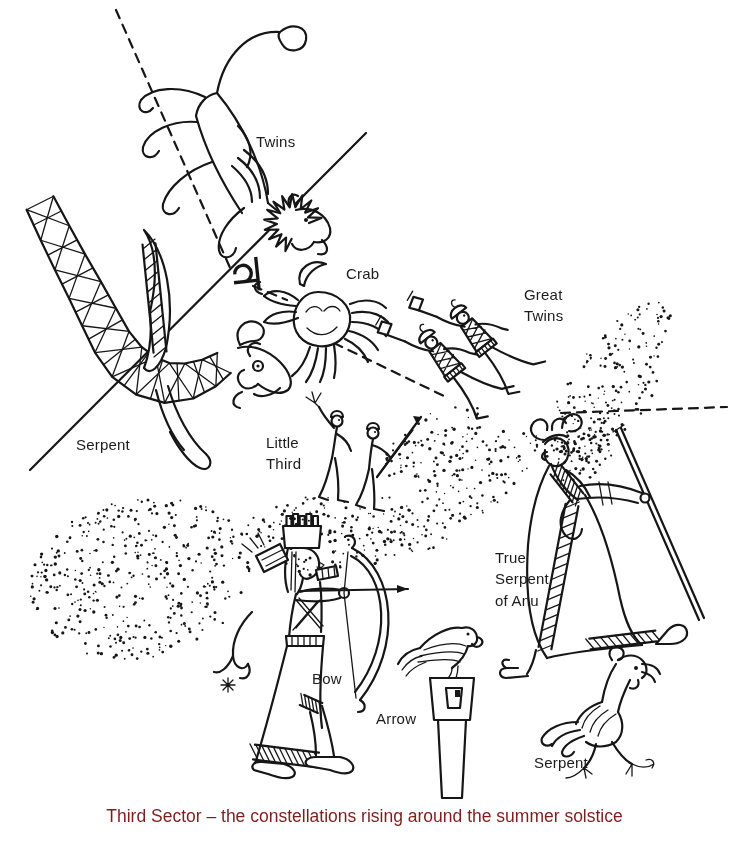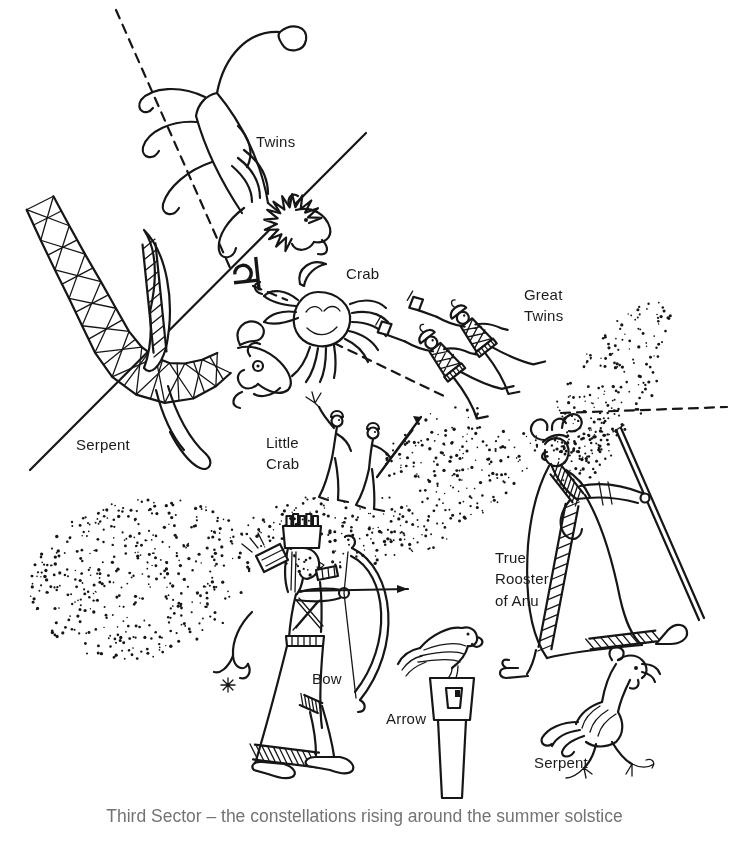--- a/index.html
+++ b/index.html
@@ -6,21 +6,21 @@
   html,body{margin:0;padding:0;background:#fff;}
   .stage{position:relative;width:729px;height:850px;background:var(--bg);overflow:hidden;}
   svg{position:absolute;left:0;top:0;}
   path,line,circle,polyline{fill:none;stroke:var(--ink);stroke-width:2.2;stroke-linecap:round;stroke-linejoin:round;}
   .fw{fill:#fff;}
   .t{stroke-width:1.3;}
   .dot{fill:var(--ink);stroke:none;}
   text{stroke:none;fill:var(--ink);}
   .lbl{position:absolute;font:15px/1.42 "Liberation Sans","DejaVu Sans",sans-serif;color:#1b1b1b;white-space:pre-line;letter-spacing:.2px;}
   .caption{position:absolute;left:0;top:806px;width:100%;text-align:center;
-           font:17.5px "Liberation Sans","DejaVu Sans",sans-serif;color:#737373;}
+           font:17.5px "Liberation Sans","DejaVu Sans",sans-serif;color:#7f1d1d;}
 </style>
 </head>
 <body>
 
 <div class="stage">
 <svg width="729" height="810" viewBox="0 0 729 810">
 
   <g id="stipple">
         <circle cx="167.5" cy="573.7" r="1.68" class="dot"></circle>
         <circle cx="103.7" cy="529.7" r="1.11" class="dot"></circle>
@@ -1487,23 +1487,23 @@
   </g>
 
   <text x="226" y="292" font-size="46" font-family="DejaVu Sans, sans-serif" transform="rotate(-6 244 278)">♃</text>
 </svg>
 
   <div class="lbl" style="left:256px;top:131px">Twins</div>
   <div class="lbl" style="left:346px;top:263px">Crab</div>
   <div class="lbl" style="left:524px;top:284px">Great
 Twins</div>
   <div class="lbl" style="left:266px;top:432px">Little
-Crab</div>
+Third</div>
   <div class="lbl" style="left:76px;top:434px">Serpent</div>
   <div class="lbl" style="left:495px;top:547px">True
-Rooster
+Serpent
 of Anu</div>
   <div class="lbl" style="left:312px;top:668px">Bow</div>
-  <div class="lbl" style="left:386px;top:708px">Arrow</div>
+  <div class="lbl" style="left:376px;top:708px">Arrow</div>
   <div class="lbl" style="left:534px;top:752px">Serpent</div>
 
   <div class="caption">Third Sector – the constellations rising around the summer solstice</div>
 </div>
 
 </body></html>

